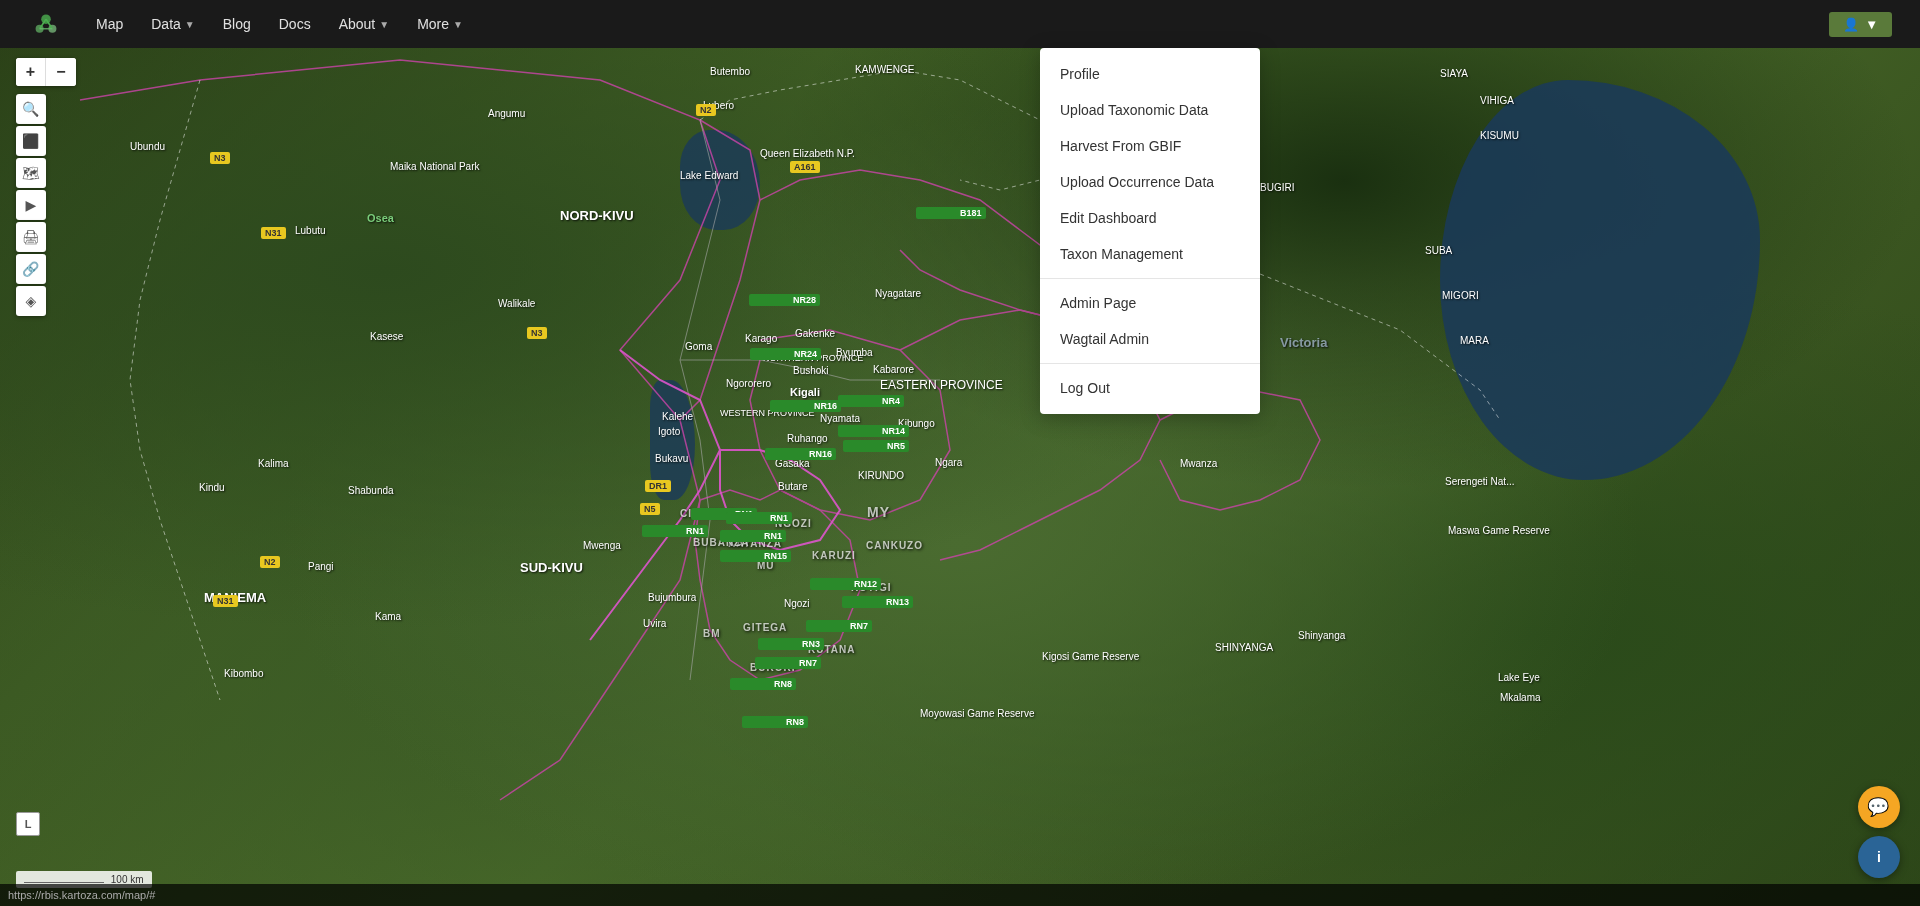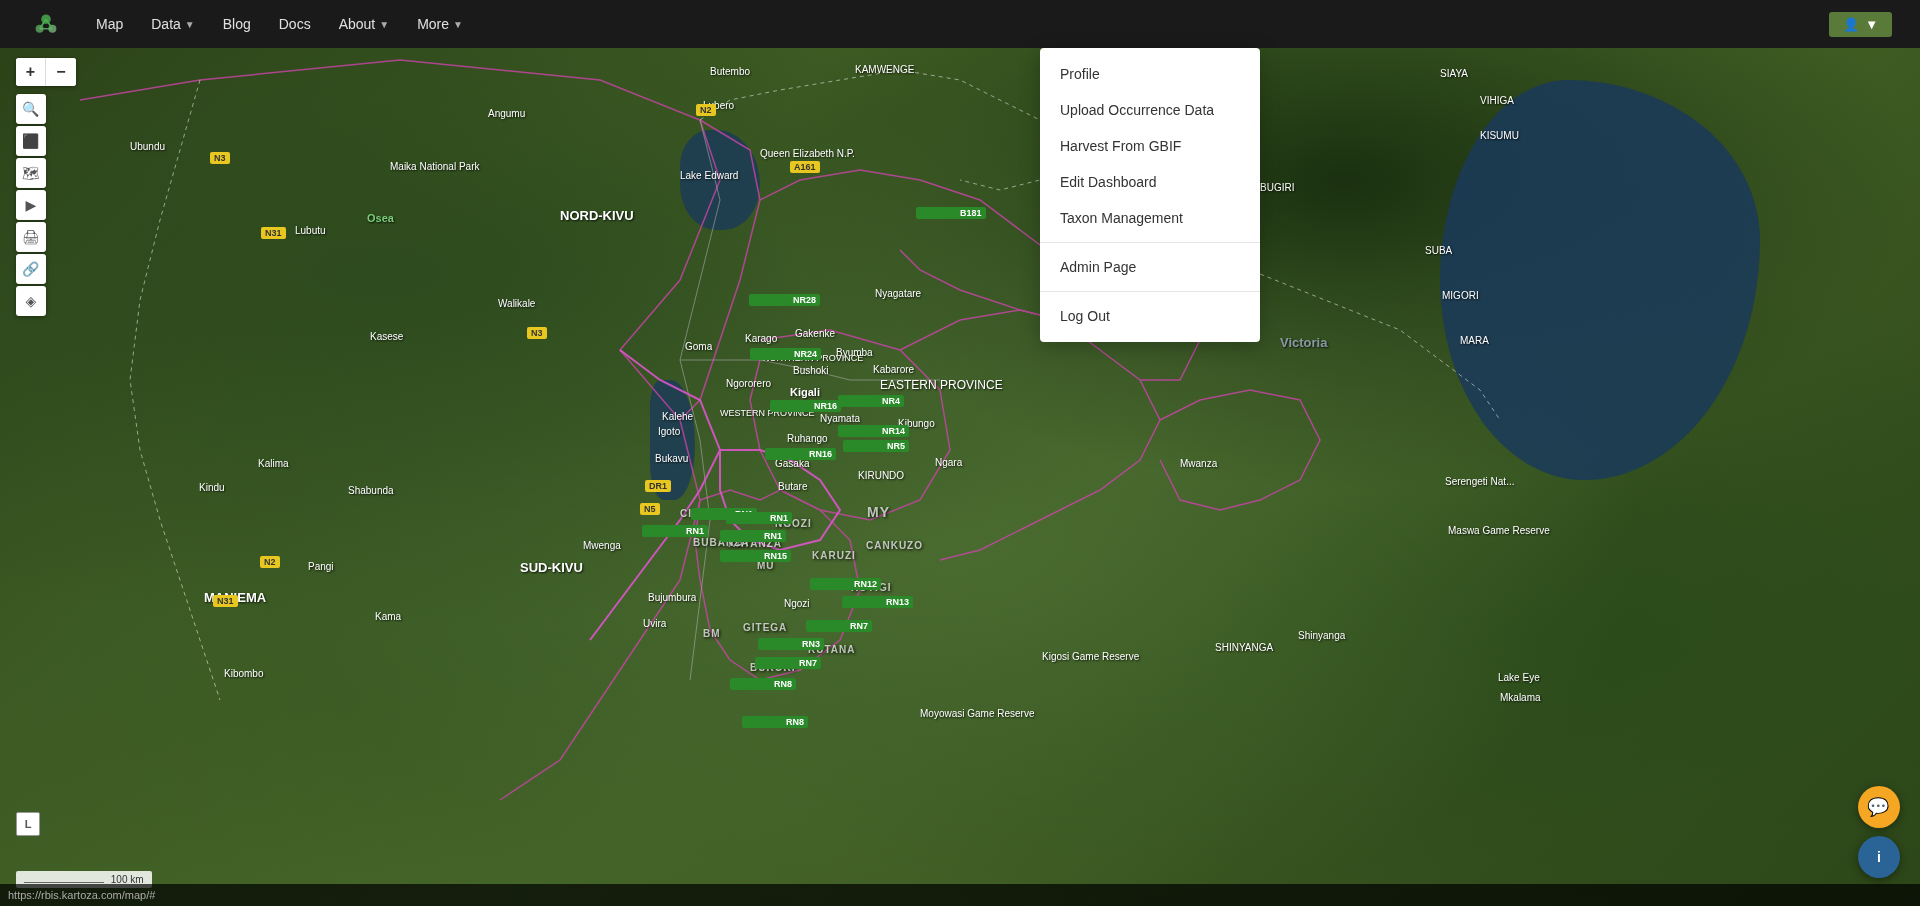--- a/index.html
+++ b/index.html
@@ -578,26 +578,28 @@
 
 <div class="l-btn">L</div>
 
 <div class="scale-bar">
   <div style="border: 1px solid #666; border-top: none; width: 80px; display: inline-block; margin-right: 4px;"></div>
   <span>100 km</span>
 </div>
 
 <div id="dropdown-menu">
   <a class="dropdown-item">Profile</a>
+  <a class="dropdown-item">Upload Taxonomic Data</a>
+  <a class="dropdown-item">Harvest From GBIF</a>
   <a class="dropdown-item">Upload Occurrence Data</a>
-  <a class="dropdown-item">Harvest From GBIF</a>
   <a class="dropdown-item">Edit Dashboard</a>
   <a class="dropdown-item">Taxon Management</a>
   <div class="dropdown-divider"></div>
   <a class="dropdown-item">Admin Page</a>
+  <a class="dropdown-item">Wagtail Admin</a>
   <div class="dropdown-divider"></div>
   <a class="dropdown-item">Log Out</a>
 </div>
 
 <div class="bottom-right-controls">
   <button class="circle-btn chat-btn">💬</button>
   <button class="circle-btn info-btn">i</button>
 </div>
 
 <div class="url-bar">

